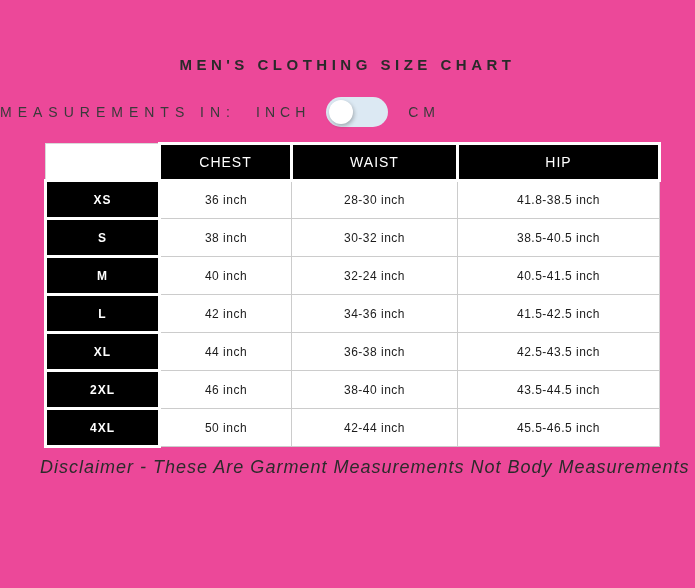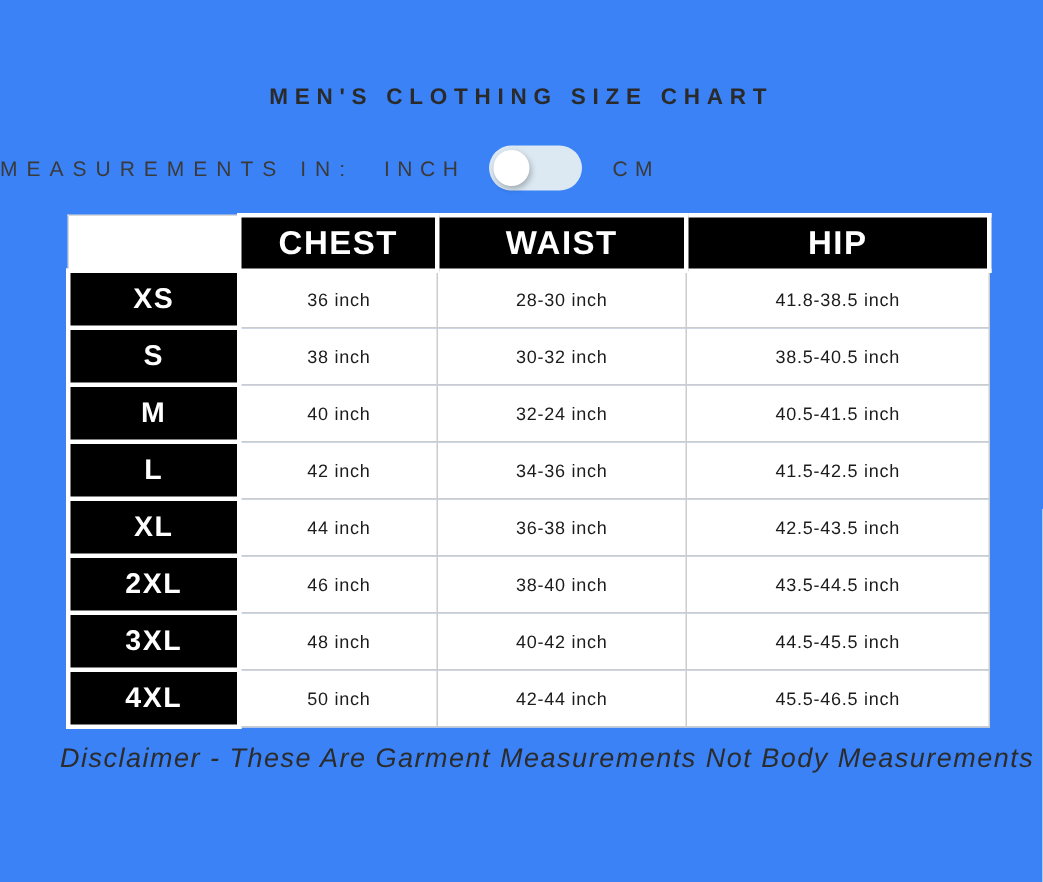--- a/index.html
+++ b/index.html
@@ -5,21 +5,21 @@
   html, body {
     margin: 0;
     padding: 0;
     background: #ffffff;
     font-family: "Liberation Sans", sans-serif;
   }
   .page {
     position: relative;
     width: 695px;
     height: 588px;
-    background: #3b82f6;
+    background: #ec4899;
     overflow: hidden;
     padding-top: 56px;
     box-sizing: border-box;
   }
   .title {
     text-align: center;
     font-size: 15px;
     font-weight: 600;
     letter-spacing: 4.5px;
     color: #2a2a2a;
@@ -74,26 +74,26 @@
     padding: 0;
   }
   tr.grid-row { height: 38px; }
   tr.header-row { height: 37px; }
   .cell-black {
     background: #000000;
     color: #ffffff;
     border: 3px solid #ffffff;
   }
   .cell-header {
-    font-size: 22px;
-    font-weight: 700;
+    font-size: 14px;
+    font-weight: 400;
     letter-spacing: 1px;
   }
   .cell-size {
-    font-size: 19px;
+    font-size: 12px;
     font-weight: 600;
     letter-spacing: 1px;
   }
   .cell-data {
     background: #ffffff;
     border: 1px solid #cccccc;
     color: #1c1c1c;
     font-size: 12px;
     letter-spacing: 0.5px;
     font-weight: 400;
@@ -168,26 +168,20 @@
       <td class="cell-data">36-38 inch</td>
       <td class="cell-data">42.5-43.5 inch</td>
     </tr>
     <tr class="grid-row">
       <td class="cell-black cell-size">2XL</td>
       <td class="cell-data">46 inch</td>
       <td class="cell-data">38-40 inch</td>
       <td class="cell-data">43.5-44.5 inch</td>
     </tr>
     <tr class="grid-row">
-      <td class="cell-black cell-size">3XL</td>
-      <td class="cell-data">48 inch</td>
-      <td class="cell-data">40-42 inch</td>
-      <td class="cell-data">44.5-45.5 inch</td>
-    </tr>
-    <tr class="grid-row">
       <td class="cell-black cell-size">4XL</td>
       <td class="cell-data">50 inch</td>
       <td class="cell-data">42-44 inch</td>
       <td class="cell-data">45.5-46.5 inch</td>
     </tr>
   </tbody>
     </table>
 
   <div class="disclaimer">Disclaimer - These Are Garment Measurements Not Body Measurements</div>
 

